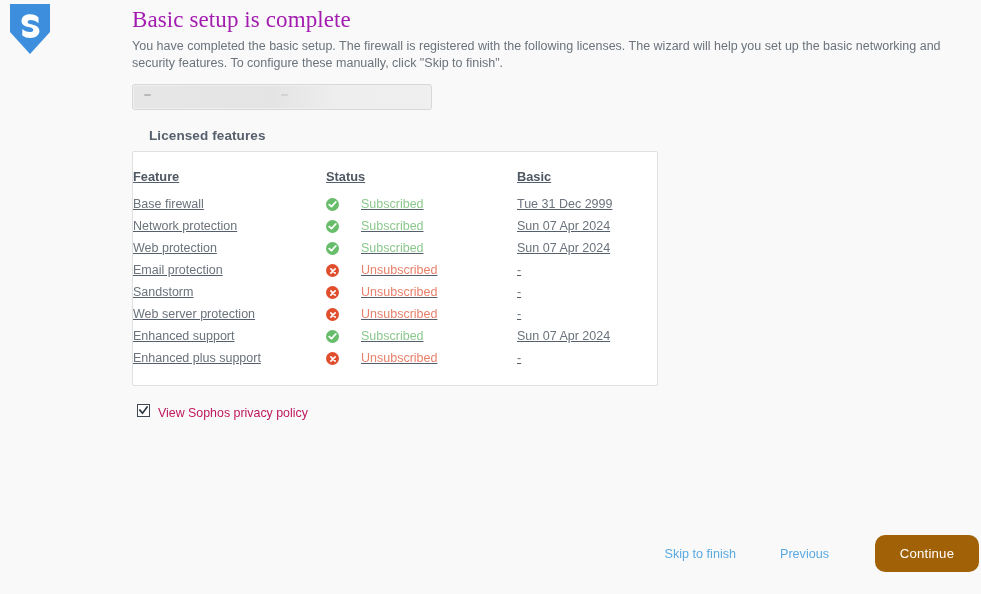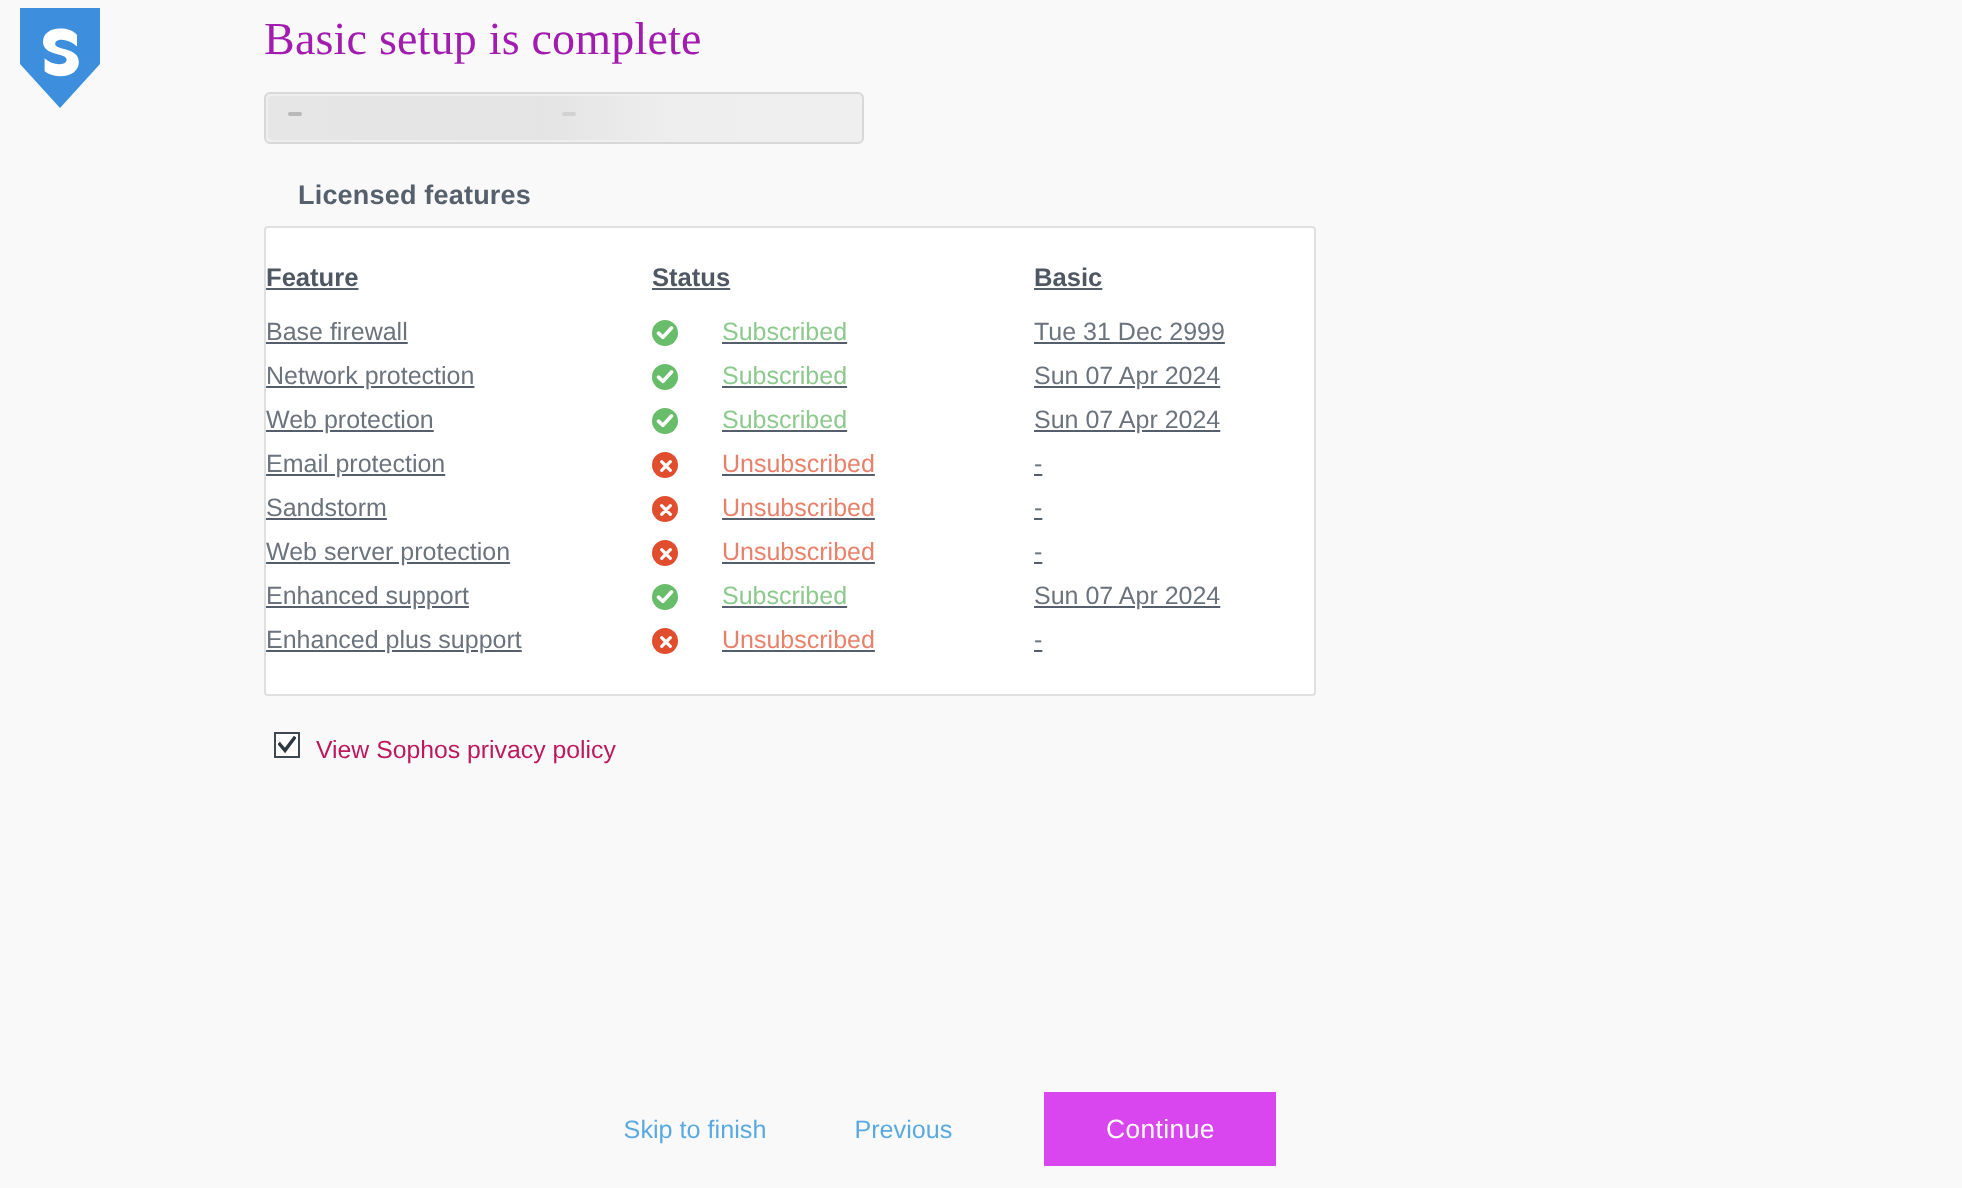--- a/index.html
+++ b/index.html
@@ -185,45 +185,45 @@
     color: #be185d;
     text-decoration: none;
     cursor: pointer;
   }
 
   
   .footer {
     position: absolute;
     left: 0;
     right: 0;
-    bottom: 0;
+    bottom: 11px;
     height: 59px;
     display: flex;
     align-items: center;
-    justify-content: center;
-    padding-right: 31px;
+    justify-content: flex-end;
+    padding-right: 2px;
     box-sizing: border-box;
   }
   .footer-link {
     font-size: 12.6px;
     color: #5aa9e0;
     text-decoration: none;
     cursor: pointer;
     margin-right: 44px;
     white-space: nowrap;
   }
   .footer-link.second { margin-right: 46px; }
   .btn-primary {
-    background: #d946ef;
+    background: #a16207;
     color: #ffffff;
     border: none;
-    border-radius: 0;
+    border-radius: 10px;
     font-size: 13.2px;
     font-family: "Liberation Sans", sans-serif;
-    width: 116px;
+    width: 104px;
     height: 37px;
     cursor: pointer;
     letter-spacing: 0.2px;
   }
 </style>
 </head>
 <body>
 
 <div class="logo-wrap">
   <svg class="logo-shield" viewBox="0 0 44 50">
@@ -234,20 +234,21 @@
              L14.3 31.6 C16.5 33.3 19.3 34.1 22.3 34.1 C27.6 34.1 31.4 31.3 31.4 27.1
              C31.4 23.4 28.7 21.6 24.1 20.5 C20.8 19.7 19.6 19.2 19.6 17.9
              C19.6 16.7 20.8 15.9 22.7 15.9 C25.3 15.9 28 17 30.5 19.2 Z" fill="#ffffff"></path>
   </svg>
 </div>
 
 <div class="content">
 
   <h1 class="page-title">Basic setup is complete</h1>
 
+  <p class="page-subtitle">You have completed the basic setup. The firewall is registered with the following licenses. The wizard will help you set up the basic networking and security features. To configure these manually, click "Skip to finish".</p>
 
   <div class="redacted-field" title="">
     <div class="redacted-blob"></div>
     <div class="redacted-tick t1"></div>
     <div class="redacted-tick t2"></div>
   </div>
 
   <h2 class="section-title">Licensed features</h2>
 
   <div class="table-box">

